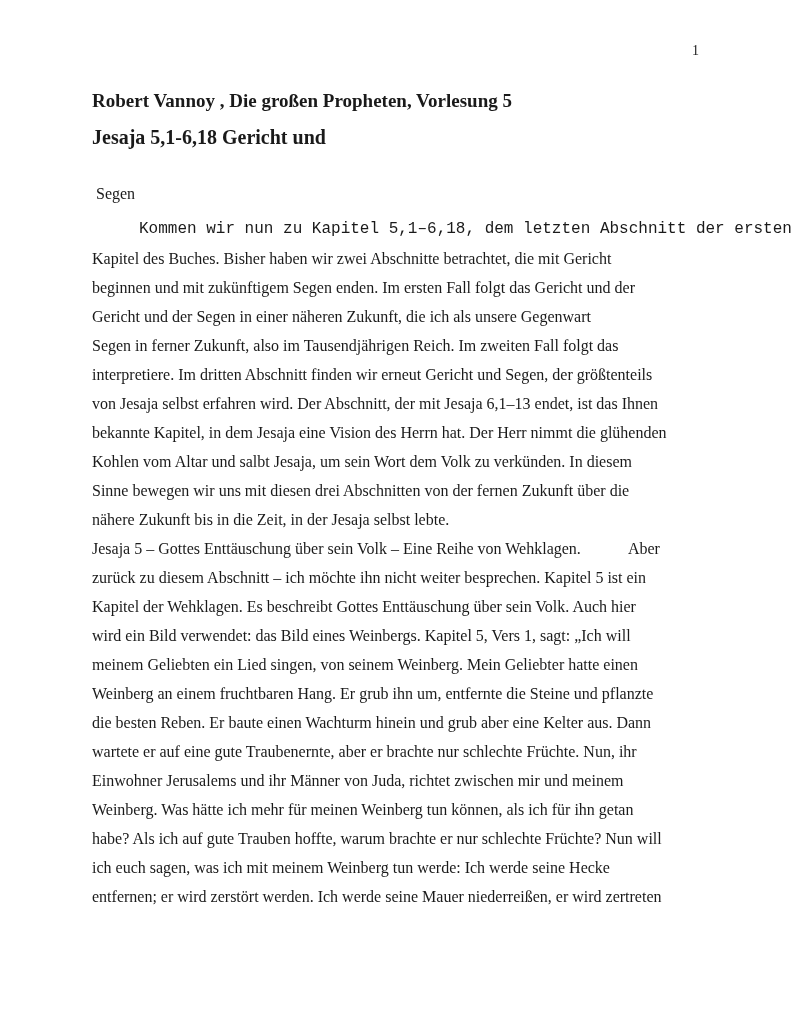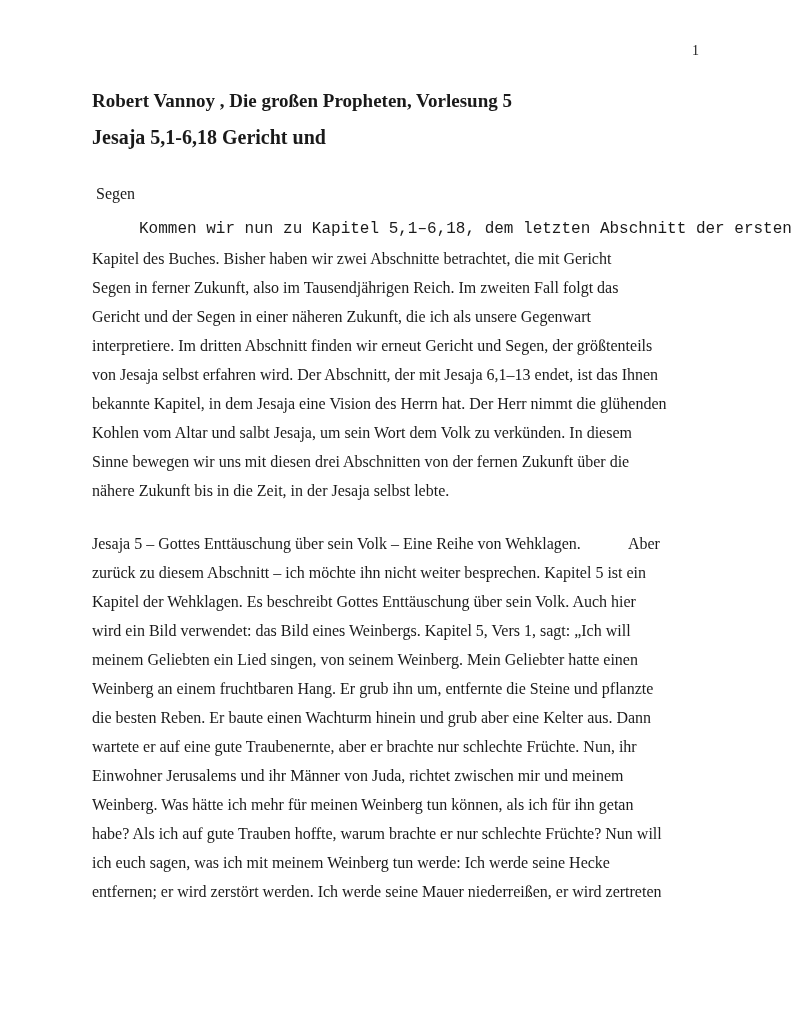--- a/index.html
+++ b/index.html
@@ -46,21 +46,20 @@
   .segen {
     margin: 31px 0 7px 4px;
     font-size: 16px;
     line-height: 29px;
     white-space: pre;
   }
   .paragraph {
     font-size: 16px;
   }
   .paragraph + .paragraph {
-    margin-top: 24px;
     font-family: Liberation Serif, serif;
   }
   .line {
     line-height: 29px;
     white-space: pre;
   }
   .paragraph.indent-first .line:first-child {
     text-indent: 47px;
     font-family: Liberation Mono, monospace;
   }
@@ -71,22 +70,23 @@
 <div class="page">
   <span class="page-number">1</span>
   <div class="content">
     <h1 class="title">Robert Vannoy , Die großen Propheten, Vorlesung 5</h1>
     <h2 class="subtitle">Jesaja 5,1-6,18 Gericht und</h2>
     <div class="segen">Segen</div>
     <div>
         <div class="paragraph indent-first">
           <div class="line">Kommen wir nun zu Kapitel 5,1–6,18, dem letzten Abschnitt der ersten sechs</div>
           <div class="line">Kapitel des Buches. Bisher haben wir zwei Abschnitte betrachtet, die mit Gericht</div>
+          <div class="line">beginnen und mit zukünftigem Segen enden. Im ersten Fall folgt das Gericht und der</div>
+          <div class="line">Gericht und der Segen in einer näheren Zukunft, die ich als unsere Gegenwart</div>
           <div class="line">Segen in ferner Zukunft, also im Tausendjährigen Reich. Im zweiten Fall folgt das</div>
-          <div class="line">Gericht und der Segen in einer näheren Zukunft, die ich als unsere Gegenwart</div>
           <div class="line">interpretiere. Im dritten Abschnitt finden wir erneut Gericht und Segen, der größtenteils</div>
           <div class="line">von Jesaja selbst erfahren wird. Der Abschnitt, der mit Jesaja 6,1–13 endet, ist das Ihnen</div>
           <div class="line">bekannte Kapitel, in dem Jesaja eine Vision des Herrn hat. Der Herr nimmt die glühenden</div>
           <div class="line">Kohlen vom Altar und salbt Jesaja, um sein Wort dem Volk zu verkünden. In diesem</div>
           <div class="line">Sinne bewegen wir uns mit diesen drei Abschnitten von der fernen Zukunft über die</div>
           <div class="line">nähere Zukunft bis in die Zeit, in der Jesaja selbst lebte.</div>
         </div>
         <div class="paragraph">
           <div class="line">Jesaja 5 – Gottes Enttäuschung über sein Volk – Eine Reihe von Wehklagen.            Aber</div>
           <div class="line">zurück zu diesem Abschnitt – ich möchte ihn nicht weiter besprechen. Kapitel 5 ist ein</div>

